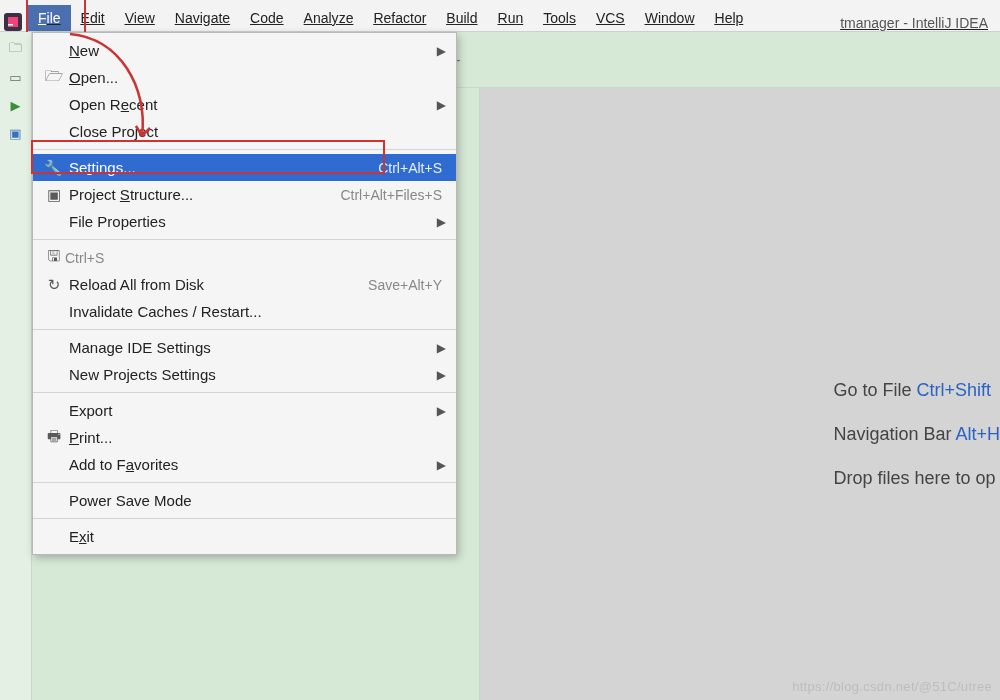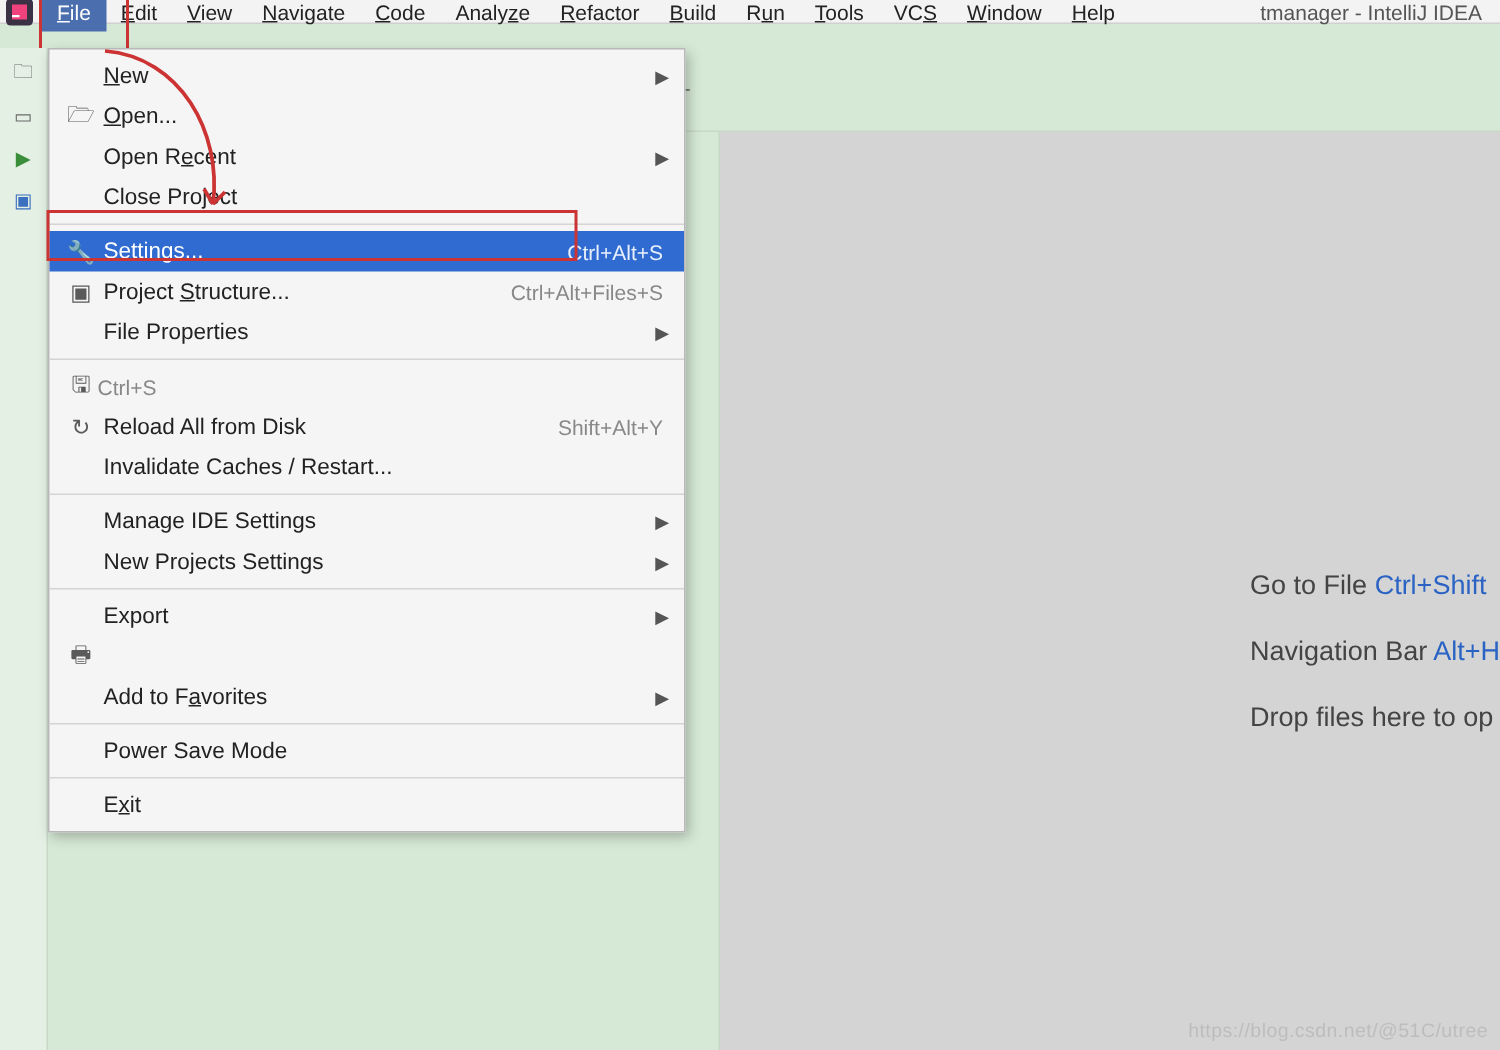--- a/index.html
+++ b/index.html
@@ -1,17 +1,17 @@
 <!DOCTYPE html>
 <html><head>
 <meta charset="utf-8">
 <style>
   * { box-sizing: border-box; margin: 0; padding: 0; font-family: "Segoe UI", Arial, sans-serif; }
   html, body { width: 1000px; height: 700px; overflow: hidden; background: #d6e9d6; }
-  .menubar { position: relative; height: 16px; background: #f3f3f3; border-bottom: 1px solid #d0d0d0; display: flex; align-items: center; padding-left: 4px; font-size: 14px; color: #222; }
+  .menubar { position: relative; height: 32px; background: #f3f3f3; border-bottom: 1px solid #d0d0d0; display: flex; align-items: flex-end; padding-left: 4px; font-size: 14px; color: #222; text-decoration: underline; }
   .app-icon { width: 18px; height: 18px; background: #3a3145; border-radius: 3px; margin-right: 6px; display:flex;align-items:center;justify-content:center; }
   .app-icon svg { width:12px;height:12px; }
   .menubar-item { padding: 5px 10px; cursor: default; }
   .menubar-item .ul { text-decoration: underline; }
   .menubar-item.active { background: #4b6eaf; color: #fff; }
   .menubar-title { margin-left: auto; padding-right: 12px; color: #555; }
   .annot-file { position:absolute; left:26px; top:-2px; width:60px; height:36px; border:2px solid #c33; pointer-events:none; }
   .annot-settings { position:absolute; left:31px; top:140px; width:354px; height:34px; border:2px solid #c33; pointer-events:none; z-index:30; }
   .annot-arrow { position:absolute; left:60px; top:28px; width:100px; height:120px; pointer-events:none; z-index:31; }
 
@@ -136,21 +136,21 @@
       <span class="sub">▶</span>
     </div>
     <div class="dd-sep"></div>
     <div class="dd-row">
       <span class="icon">🖫</span>
       <span class="sc">Ctrl+S</span>
     </div>
     <div class="dd-row">
       <span class="icon">↻</span>
       <span class="lbl">Reload All from Disk</span>
-      <span class="sc">Shift+Alt+Y</span>
+      <span class="sc">Save+Alt+Y</span>
     </div>
     <div class="dd-row">
       <span class="icon"></span>
       <span class="lbl">Invalidate Caches / Restart...</span>
       <span class="sc"></span>
     </div>
     <div class="dd-sep"></div>
     <div class="dd-row">
       <span class="icon"></span>
       <span class="lbl">Manage IDE Settings</span>
@@ -165,20 +165,21 @@
     </div>
     <div class="dd-sep"></div>
     <div class="dd-row">
       <span class="icon"></span>
       <span class="lbl">Export</span>
       <span class="sc"></span>
       <span class="sub">▶</span>
     </div>
     <div class="dd-row">
       <span class="icon">🖶</span>
+      <span class="lbl"><span class="ul">P</span>rint...</span>
       <span class="sc"></span>
     </div>
     <div class="dd-row">
       <span class="icon"></span>
       <span class="lbl">Add to F<span class="ul">a</span>vorites</span>
       <span class="sc"></span>
       <span class="sub">▶</span>
     </div>
     <div class="dd-sep"></div>
     <div class="dd-row">

